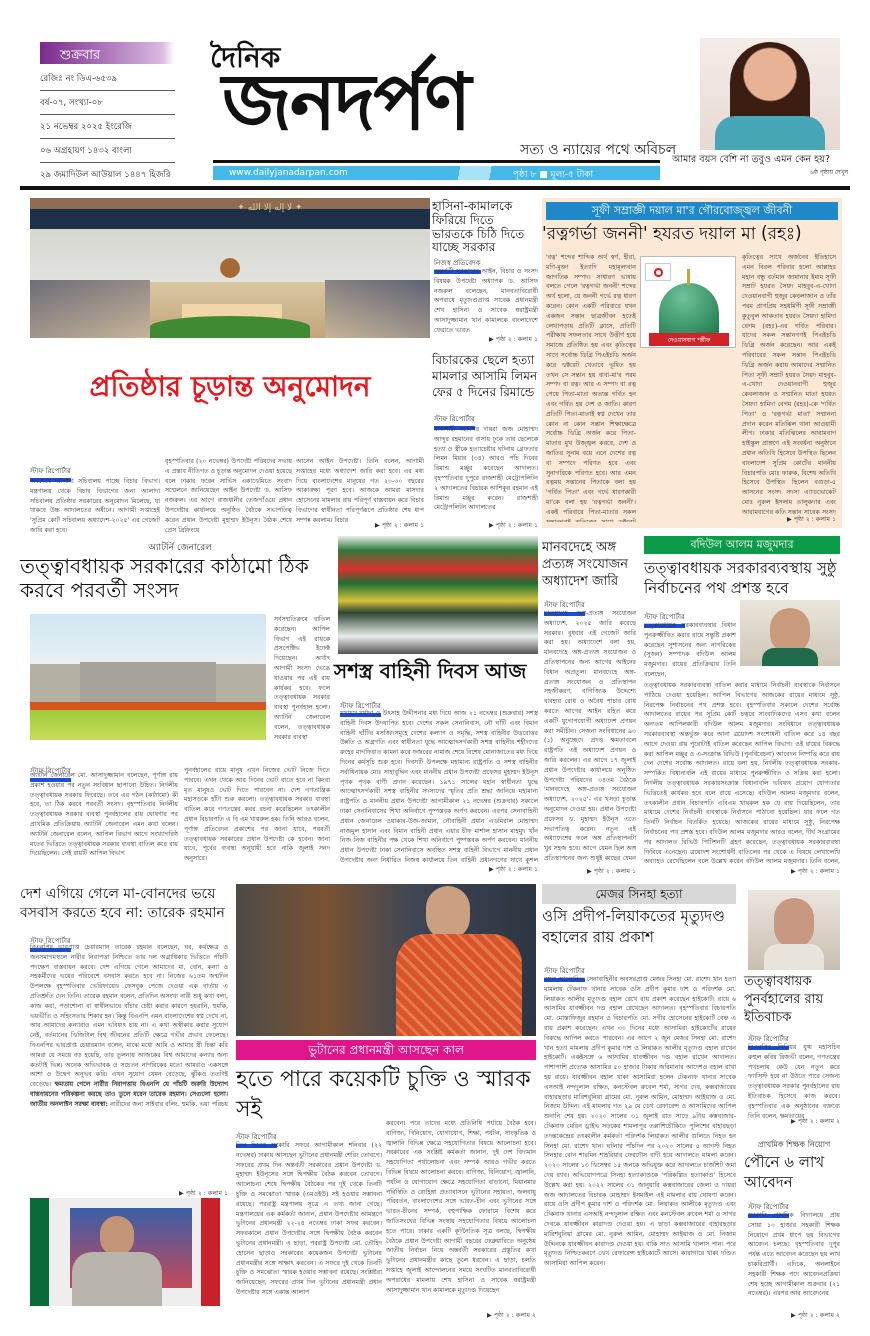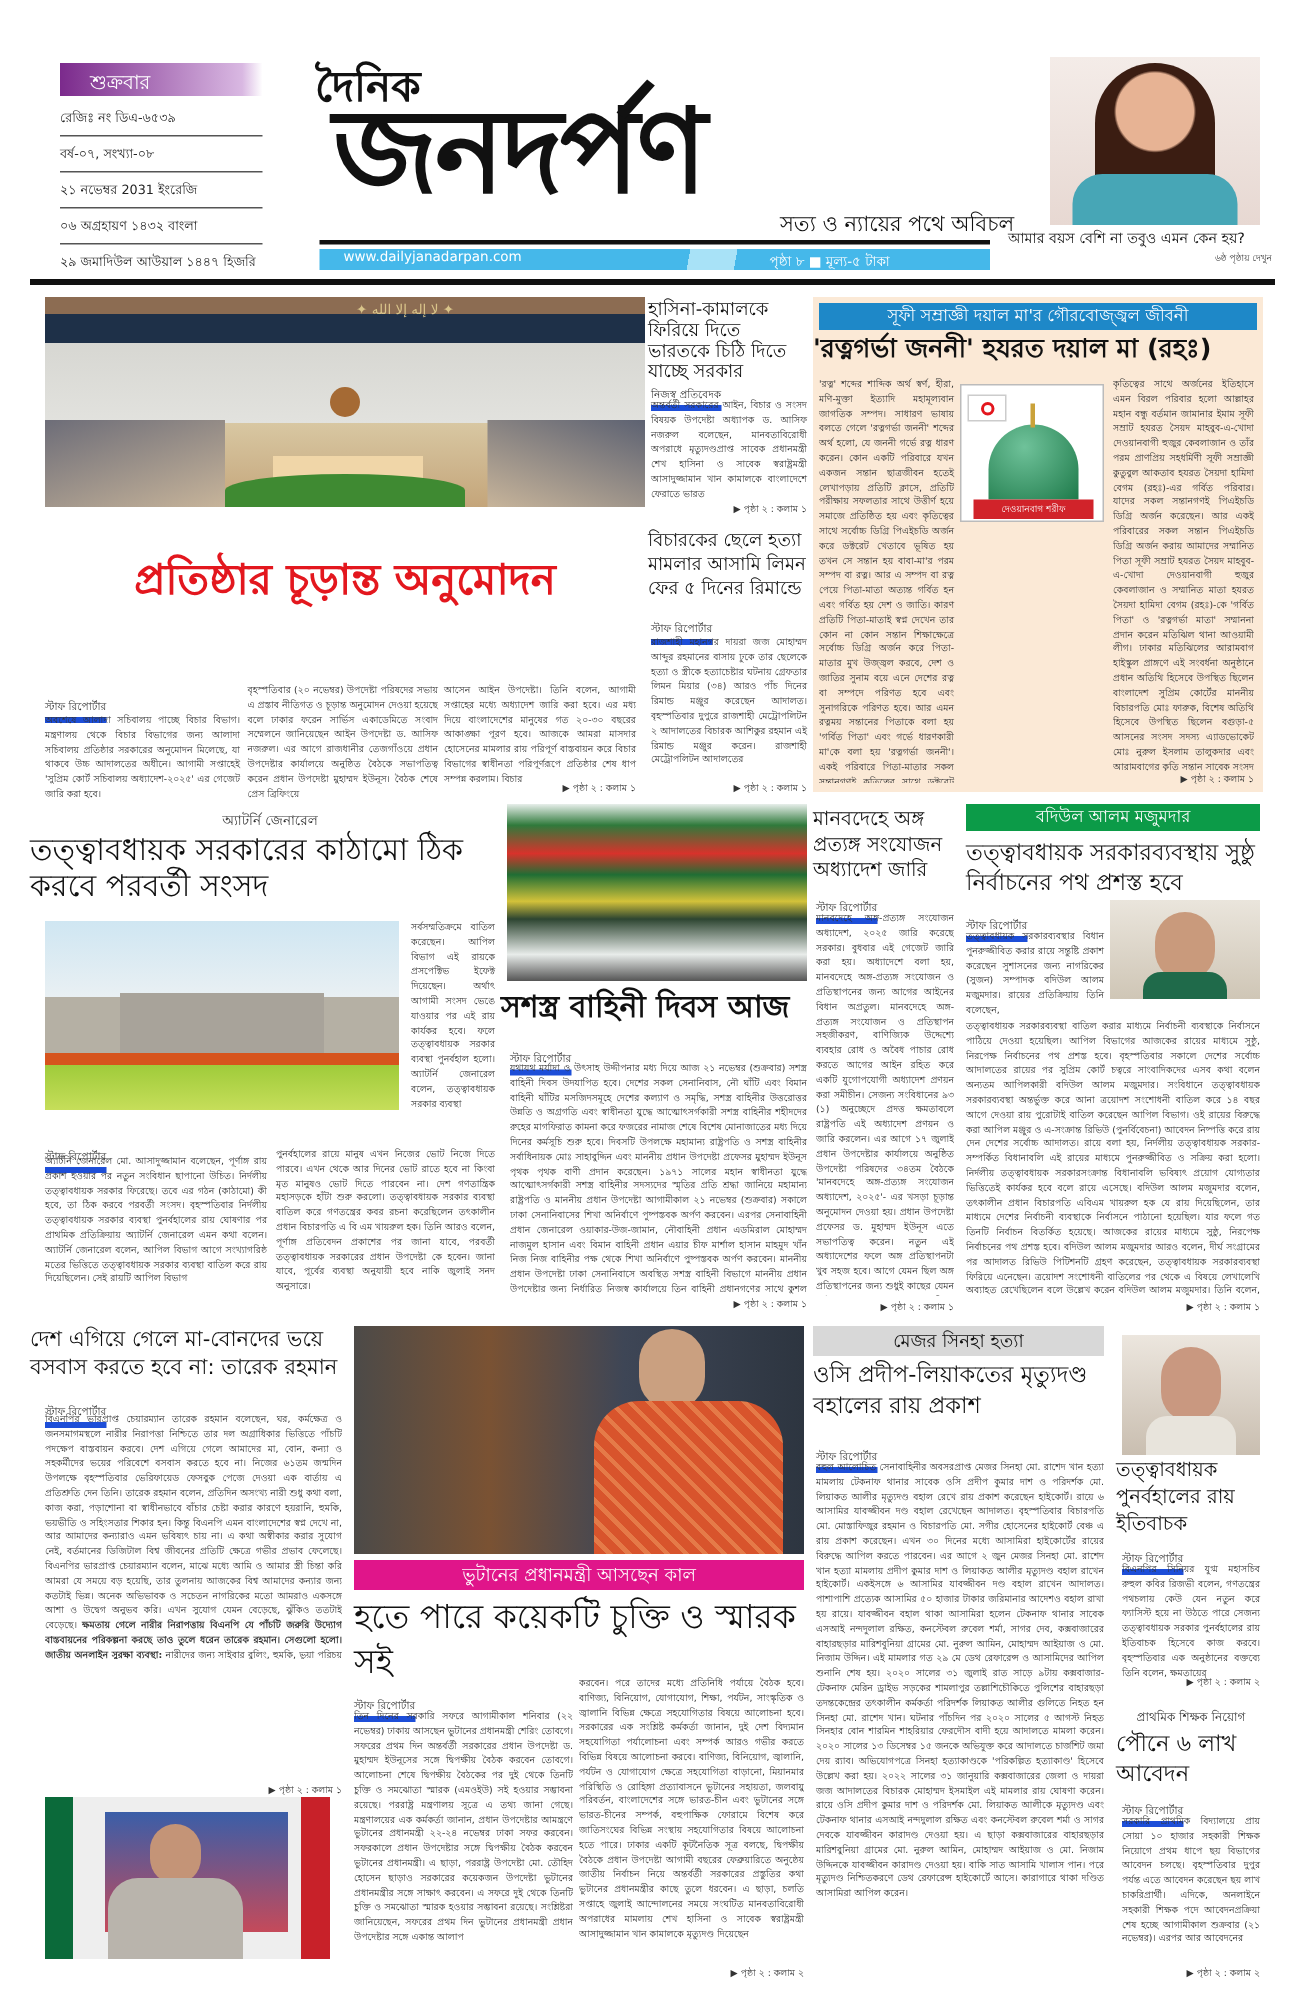--- a/index.html
+++ b/index.html
@@ -28,21 +28,21 @@
 .h-black{color:#111;text-align:left;line-height:1.15}
 .banner{color:#fff;text-align:center;font-size:12px;line-height:20px}
 </style>
 </head>
 <body>
 
 <div class="abs hdr-left">
   <div class="day">শুক্রবার</div>
   <div class="meta">রেজিঃ নং ডিএ-৬৫৩৯</div>
   <div class="meta">বর্ষ-০৭, সংখ্যা-০৮</div>
-  <div class="meta">২১ নভেম্বর 2031 ইংরেজি</div>
+  <div class="meta">২১ নভেম্বর ২০২৫ ইংরেজি</div>
   <div class="meta">০৬ অগ্রহায়ণ ১৪৩২ বাংলা</div>
   <div class="meta">২৯ জমাদিউল আউয়াল ১৪৪৭ হিজরি</div>
 </div>
 
 <div class="abs logo-small">দৈনিক</div>
 <div class="abs logo-big">জনদর্পণ</div>
 <div class="abs tagline">সত্য ও ন্যায়ের পথে অবিচল</div>
 <div class="abs rule"></div>
 <div class="abs webbar">
   <span style="left:16px">www.dailyjanadarpan.com</span>
@@ -82,21 +82,21 @@
 <div class="abs body-t" style="left:434px;top:266px;width:104px">অন্তর্বর্তী সরকারের আইন, বিচার ও সংসদ বিষয়ক উপদেষ্টা অধ্যাপক ড. আসিফ নজরুল বলেছেন, মানবতাবিরোধী অপরাধে মৃত্যুদণ্ডপ্রাপ্ত সাবেক প্রধানমন্ত্রী শেখ হাসিনা ও সাবেক স্বরাষ্ট্রমন্ত্রী আসাদুজ্জামান খান কামালকে বাংলাদেশে ফেরাতে ভারত</div>
 <div class="abs cont" style="left:434px;top:334px;width:104px">▶ পৃষ্ঠা ২ : কলাম ১</div>
 
 <div class="abs h-black" style="left:432px;top:352px;width:106px;font-size:12px;line-height:16px">বিচারকের ছেলে হত্যা মামলার আসামি লিমন ফের ৫ দিনের রিমান্ডে</div>
 <div class="abs" style="left:434px;top:406px"><span class="byline">স্টাফ রিপোর্টার</span></div>
 <div class="abs body-t" style="left:434px;top:424px;width:104px">রাজশাহী মহানগর দায়রা জজ মোহাম্মদ আব্দুর রহমানের বাসায় ঢুকে তার ছেলেকে হত্যা ও স্ত্রীকে হত্যাচেষ্টার ঘটনায় গ্রেফতার লিমন মিয়ার (৩৪) আরও পাঁচ দিনের রিমান্ড মঞ্জুর করেছেন আদালত। বৃহস্পতিবার দুপুরে রাজশাহী মেট্রোপলিটন ২ আদালতের বিচারক আশিকুর রহমান এই রিমান্ড মঞ্জুর করেন। রাজশাহী মেট্রোপলিটন আদালতের</div>
 <div class="abs cont" style="left:434px;top:520px;width:104px">▶ পৃষ্ঠা ২ : কলাম ১</div>
 
 <div class="abs" style="left:542px;top:198px;width:300px;height:330px;background:#fbe9d6">
   <div class="banner" style="background:#1e88c8;margin:4px 4px 0;height:18px;line-height:18px;font-size:11px">সূফী সম্রাজ্ঞী দয়াল মা'র গৌরবোজ্জ্বল জীবনী</div>
-  <div class="h-black" style="font-size:17px;margin-top:4px;font-weight:bold">'রত্নগর্ভা জননী' হযরত দয়াল মা (রহঃ)</div>
+  <div class="h-black" style="font-size:17px;margin-top:4px;font-weight:normal">'রত্নগর্ভা জননী' হযরত দয়াল মা (রহঃ)</div>
   <div class="body-t" style="position:absolute;left:4px;top:54px;width:290px;height:270px;overflow:hidden">
     <div style="float:left;width:90px;height:196px"><span>'রত্ন' শব্দের শাব্দিক অর্থ স্বর্ণ, হীরা, মণি-মুক্তা ইত্যাদি মহামূল্যবান জাগতিক সম্পদ। সাধারণ ভাষায় বলতে গেলে 'রত্নগর্ভা জননী' শব্দের অর্থ হলো, যে জননী গর্ভে রত্ন ধারণ করেন। কোন একটি পরিবারে যখন একজন সন্তান ছাত্রজীবন হতেই লেখাপড়ায় প্রতিটি ক্লাসে, প্রতিটি পরীক্ষায় সফলতার সাথে উত্তীর্ণ হয়ে সমাজে প্রতিষ্ঠিত হয় এবং কৃতিত্বের সাথে সর্বোচ্চ ডিগ্রি পিএইচডি অর্জন করে ডক্টরেট খেতাবে ভূষিত হয় তখন সে সন্তান হয় বাবা-মা'র পরম সম্পদ বা রত্ন। আর এ সম্পদ বা রত্ন পেয়ে পিতা-মাতা অত্যন্ত গর্বিত হন এবং গর্বিত হয় দেশ ও জাতি। কারণ প্রতিটি পিতা-মাতাই স্বপ্ন দেখেন তার কোন না কোন সন্তান শিক্ষাক্ষেত্রে সর্বোচ্চ ডিগ্রি অর্জন করে পিতা-মাতার মুখ উজ্জ্বল করবে, দেশ ও জাতির সুনাম বয়ে এনে দেশের রত্ন বা সম্পদে পরিণত হবে এবং সুনাগরিকে পরিণত হবে। আর এমন রত্নময় সন্তানের পিতাকে বলা হয় 'গর্বিত পিতা' এবং গর্ভে ধারণকারী মা'কে বলা হয় 'রত্নগর্ভা জননী'। একই পরিবারে পিতা-মাতার সকল সন্তানগণই কৃতিত্বের সাথে ডক্টরেট ডিগ্রি অর্জন করেছে এমন পরিবার পৃথিবীতে বিরল। পৃথিবীতে যখন থেকে সভ্যতার গোড়াপত্তন হয়ে প্রাতিষ্ঠানিক শিক্ষাব্যবস্থায় পিএইচডি চালু হয়, তখন থেকে বর্তমান সময়কাল পর্যন্ত এ পৃথিবীর কোন দেশে এমন কোন পরিবার আছে বলে আমার ধারণা নেই, যে পরিবারের পিতা-মাতার সকল সন্তানগণই কৃতিত্বের সাথে পিএইচডি ডিগ্রি লাভ করেছে। প্রাতিষ্ঠানিক সর্বোচ্চ ডিগ্রি</span></div>
   </div>
   <div class="photo" style="position:absolute;left:98px;top:58px;width:96px;height:92px;background:#fff;border:1px solid #bbb">
     <div style="position:absolute;left:4px;top:6px;width:26px;height:18px;background:#fff;border:1px solid #ccc">
         <div style="position:absolute;left:8px;top:4px;width:9px;height:9px;border-radius:50%;border:2px solid #e3171e"></div>
       </div>
     <div style="position:absolute;left:18px;top:26px;width:60px;height:50px;border-radius:30px 30px 0 0;background:radial-gradient(circle at 40% 30%,#6fc29a,#1e7a4a)"></div>
     <div style="position:absolute;left:46px;top:12px;width:3px;height:16px;background:#caa23a"></div>
     <div style="position:absolute;left:8px;top:76px;width:80px;height:13px;background:#d1232a;color:#fff;font-size:6px;text-align:center;line-height:13px">দেওয়ানবাগ শরীফ</div>

